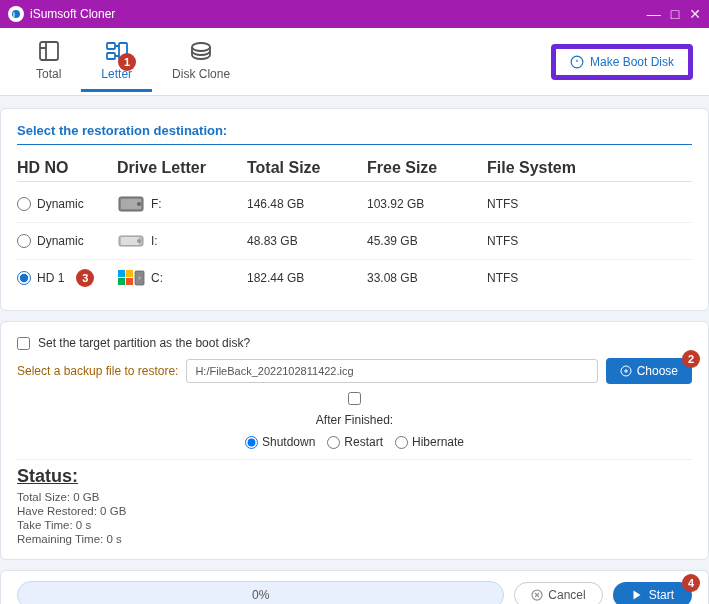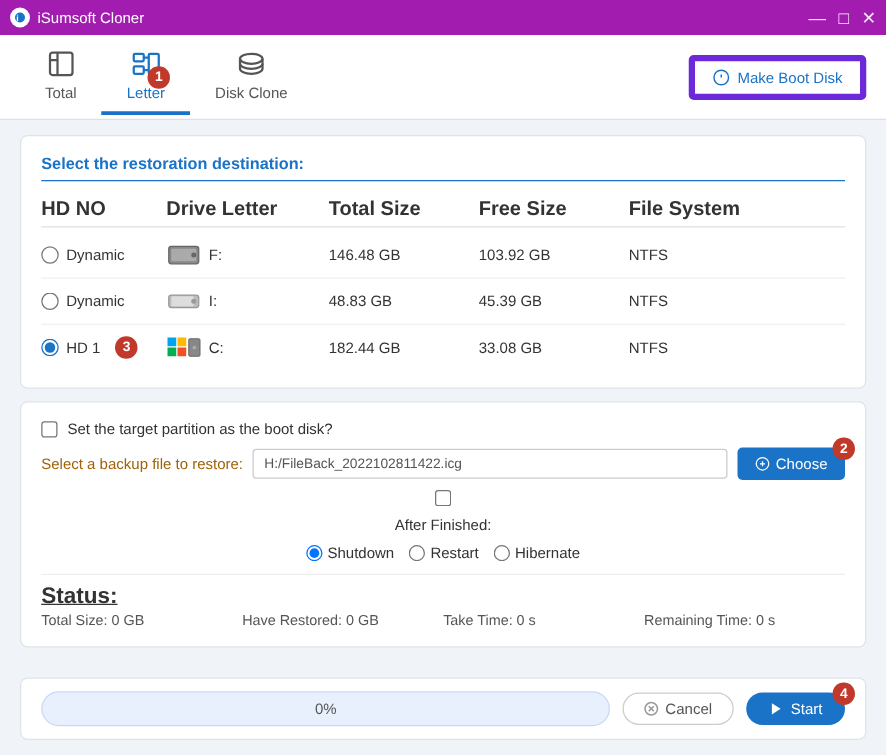--- a/index.html
+++ b/index.html
@@ -107,21 +107,21 @@
       display: flex;
       align-items: center;
       justify-content: center;
       position: absolute;
       bottom: 4px;
       right: 2px;
     }
 
     
     .main {
-      padding: 12px 16px;
+      padding: 12px 0;
       display: flex;
       flex-direction: column;
       gap: 10px;
       height: calc(604px - 28px - 68px);
     }
 
     
     .card {
       background: white;
       border-radius: 6px;
@@ -257,21 +257,21 @@
     
     .status-title {
       font-size: 18px;
       font-weight: 600;
       color: #333;
       margin-bottom: 4px;
       text-decoration: underline;
     }
     .status-grid {
       display: grid;
-      grid-template-columns: 1fr 1fr 1fr 1fr;
+      grid-template-columns: 1fr;
       gap: 2px 0;
       font-size: 11.5px;
       color: #555;
     }
 
     
     .footer-bar {
       background: white;
       border-top: 1px solid #e0e0e0;
       padding: 10px 16px;

